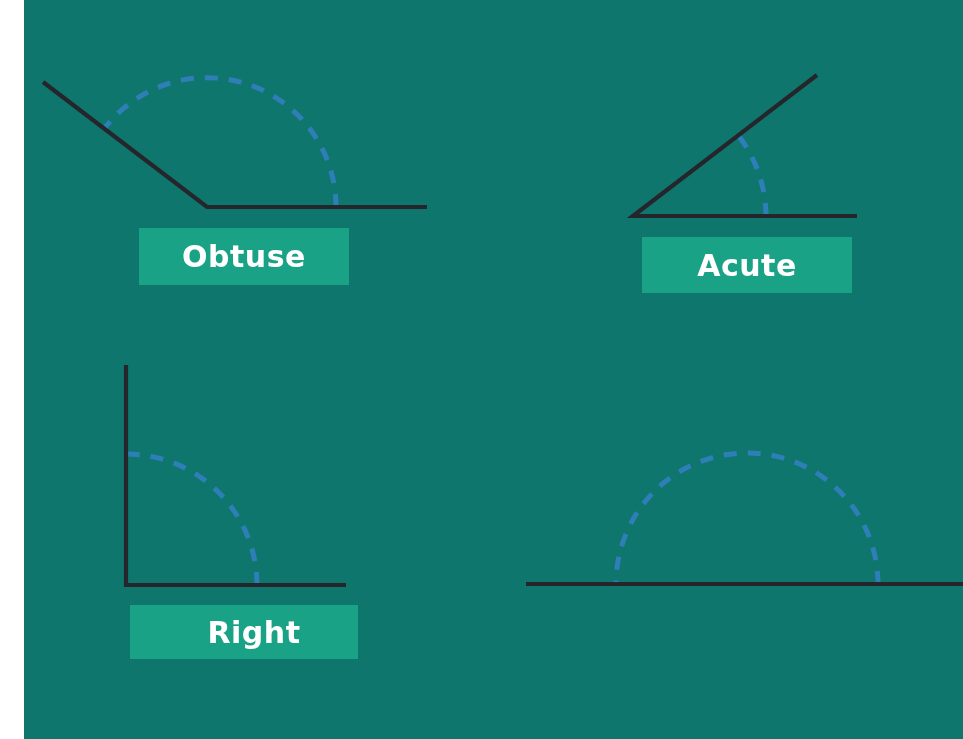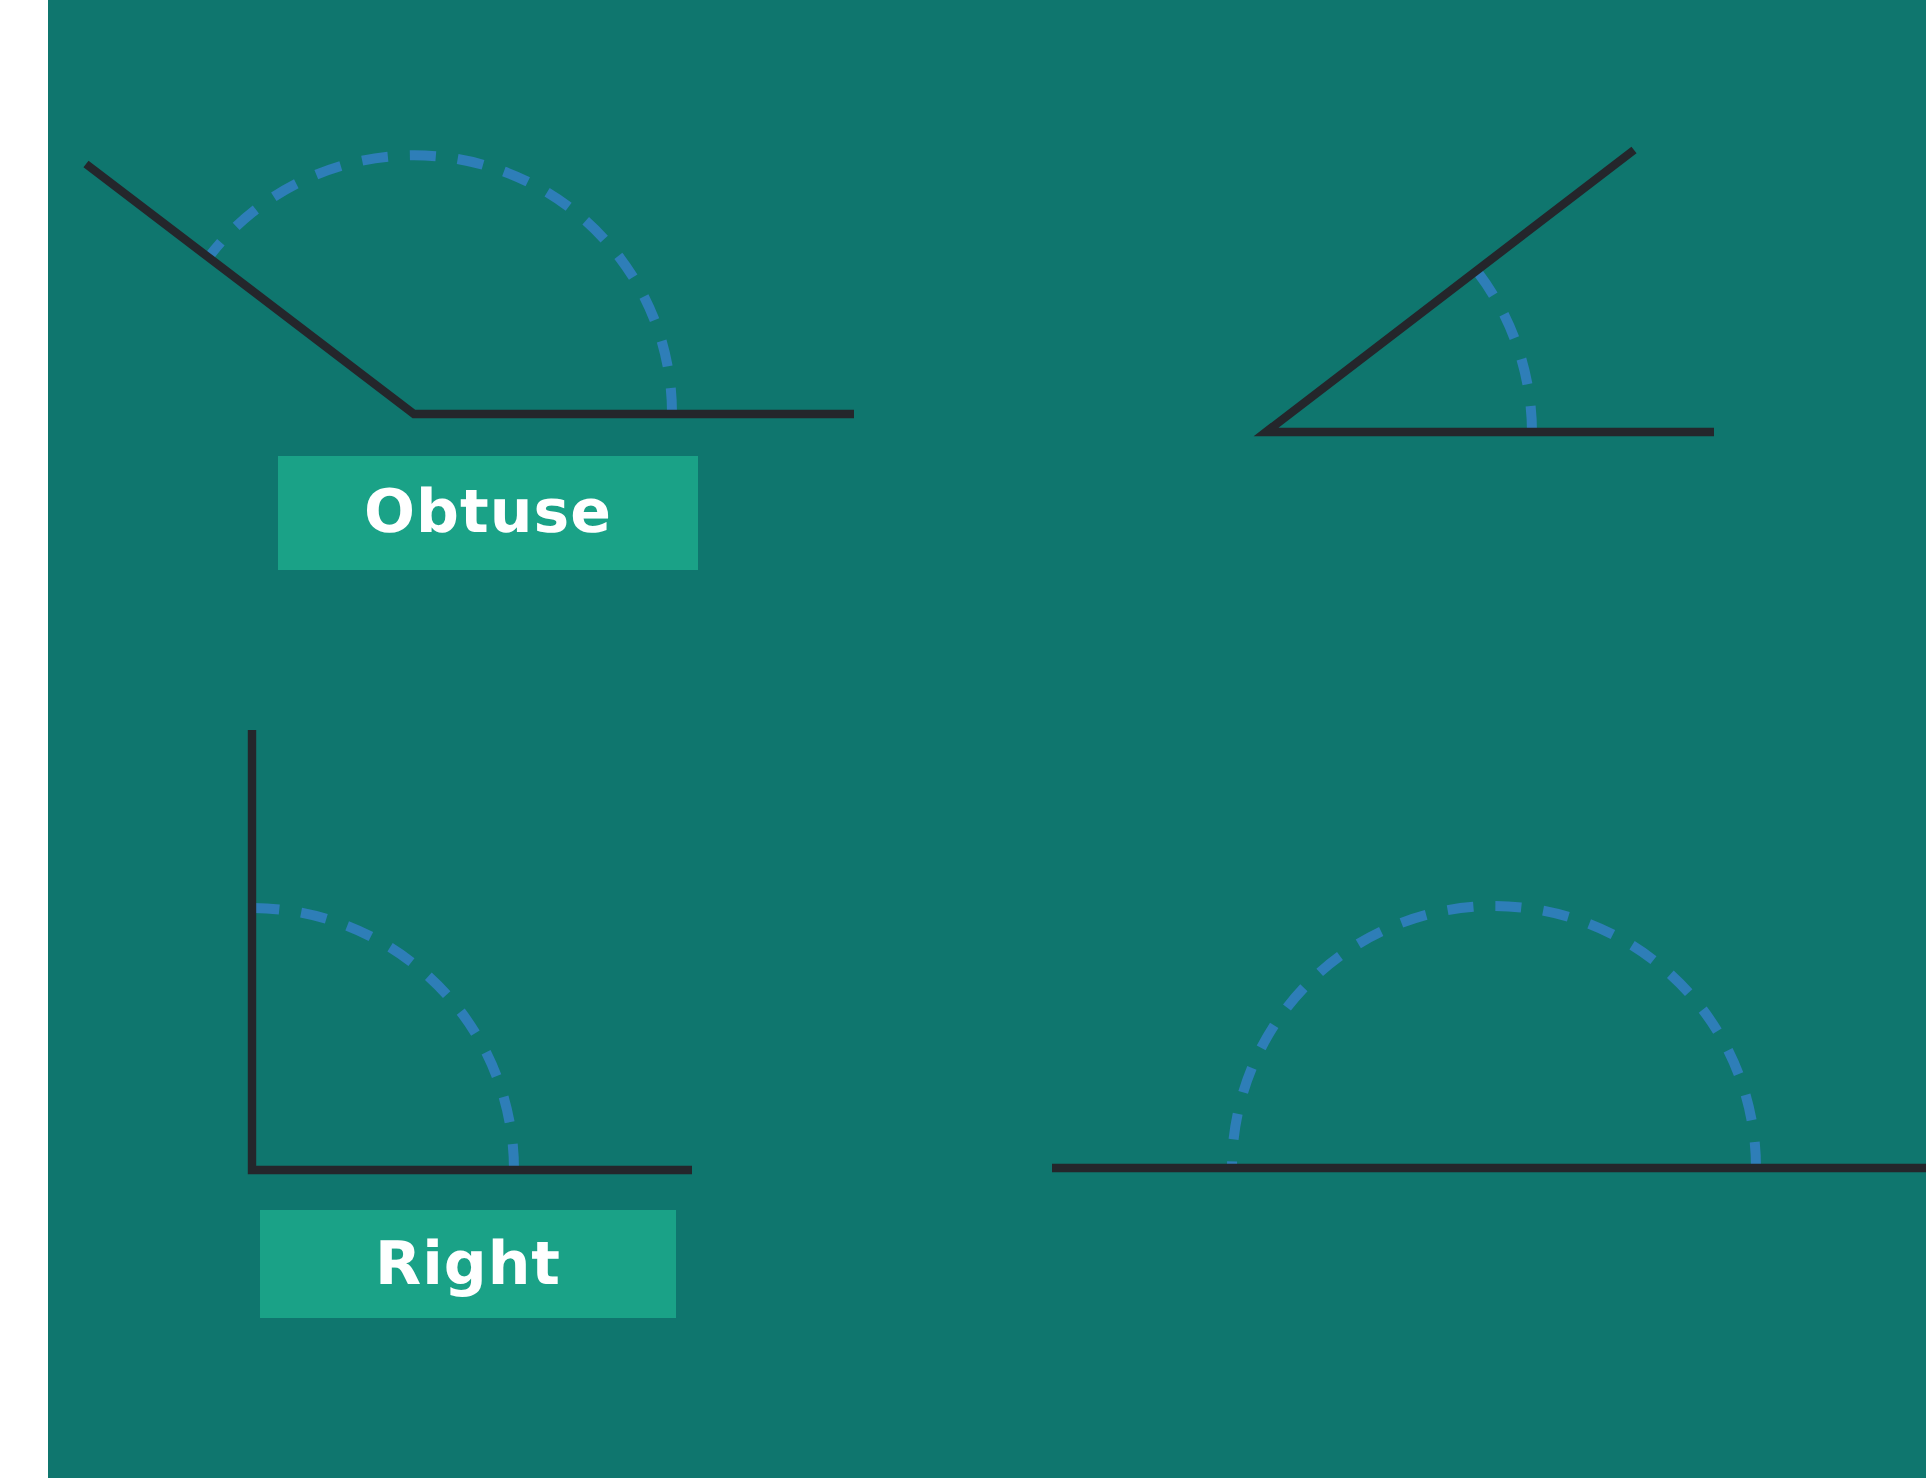--- a/index.html
+++ b/index.html
@@ -70,19 +70,22 @@
     <g>
       <path class="arc" d="M 854 584 A 131 131 0 0 0 592 584" stroke="#2e7eb8"></path>
       <polyline class="rays" points="502,584 943,584" stroke="#24262b"></polyline>
     </g>
   </svg>
 
   <div class="label" style="left:115px; top:228px; width:210px; height:57px;">
     <span>Obtuse</span>
   </div>
 
+  <div class="label" style="left:618px; top:237px; width:210px; height:56px;">
+    <span>Acute</span>
+  </div>
 
-  <div class="label" style="left:106px; top:605px; width:208px; height:54px;">
+  <div class="label" style="left:106px; top:605px; width:208px; height:54px;padding-left:20px;">
     <span>Right</span>
   </div>
 
 
 </div>
 
 </body></html>

